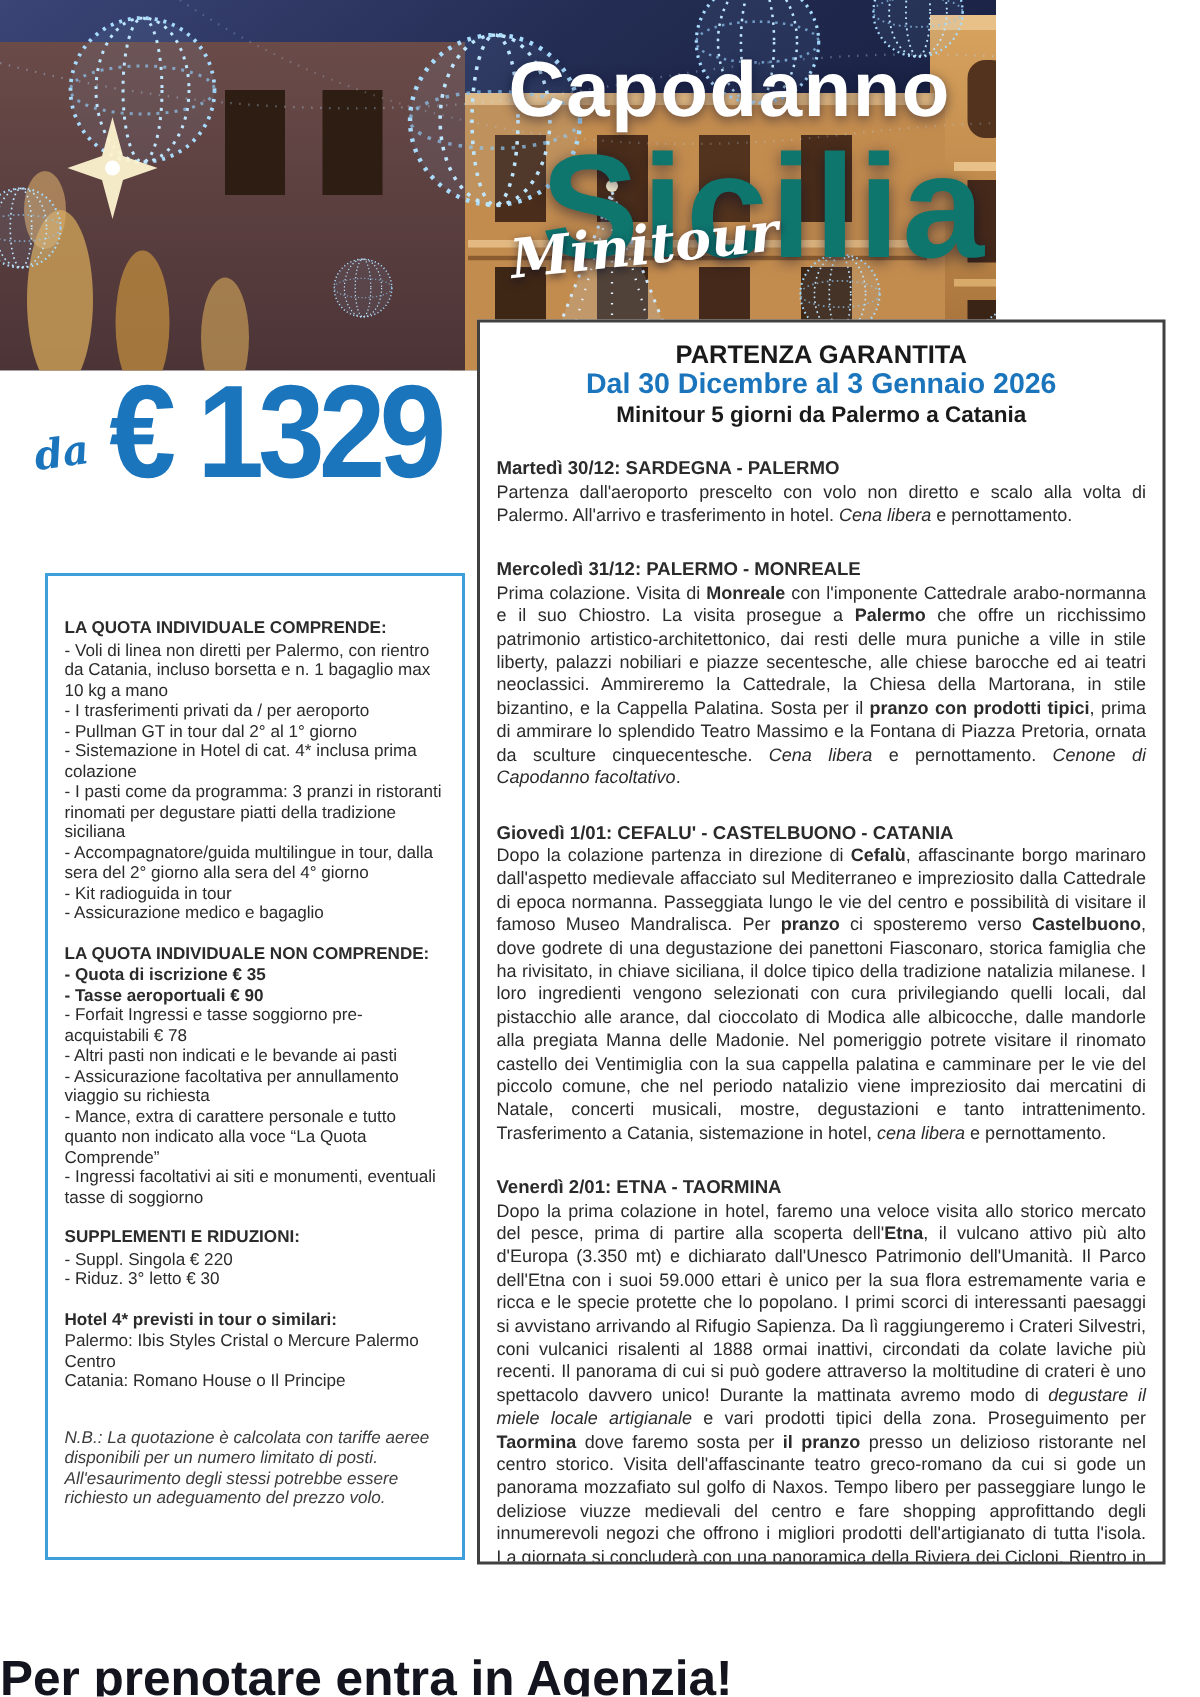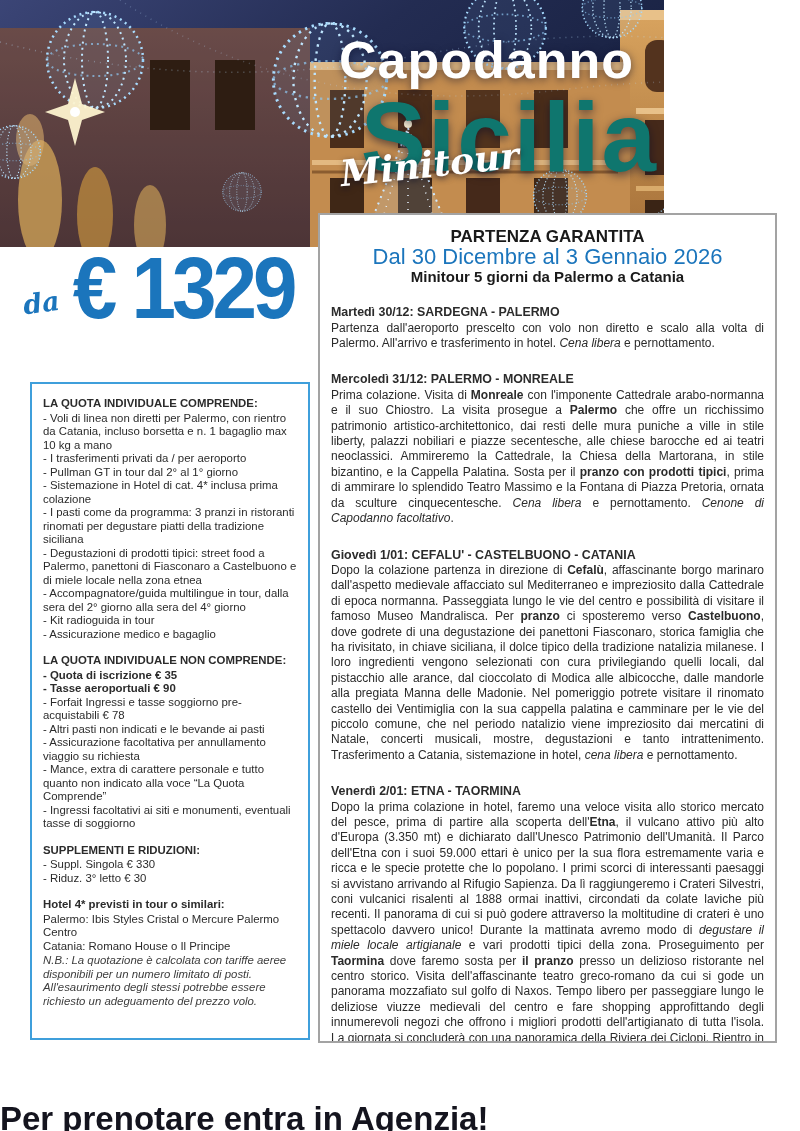--- a/index.html
+++ b/index.html
@@ -36,32 +36,32 @@
     font-size:80px;font-weight:bold;letter-spacing:-4px;line-height:1;
     transform:scaleY(1.1);transform-origin:bottom;
   }
   
   .left-box{
     position:absolute;left:30px;top:382px;width:280px;height:658px;box-sizing:border-box;
     border:2px solid #3f9fdb;background:#fff;padding:13px 11px;overflow:hidden;
     font-size:11.4px;line-height:13.5px;
   }
   .left-box .hd{font-weight:bold;margin:13px 0 1px 0;}
-  .left-box .hd.first{margin-top:0;}
+  .left-box .hd.first{margin-top:16px;}
   .left-box .it{font-weight:normal;}
   .left-box .it.b{font-weight:bold;}
-  .left-box .note{margin-top:1px;font-style:italic;color:#3c3c3c;}
+  .left-box .note{margin-top:24px;font-style:italic;color:#3c3c3c;}
   
   .right-box{
     position:absolute;left:318px;top:213px;width:459px;height:830px;box-sizing:border-box;
-    border:2px solid #a3a3a3;background:#fff;padding:8px 11px;overflow:hidden;
+    border:2px solid #404040;background:#fff;padding:8px 11px;overflow:hidden;
     font-size:12px;line-height:15.4px;
   }
   .rb-guarantee{text-align:center;font-weight:bold;font-size:17px;margin-top:6px;color:#1a1a1a;}
-  .rb-dates{text-align:center;font-weight:normal;font-size:22px;margin-top:5px;color:#1b75bc;}
+  .rb-dates{text-align:center;font-weight:bold;font-size:19px;margin-top:5px;color:#1b75bc;}
   .rb-subtitle{text-align:center;font-weight:bold;font-size:15px;margin-top:4px;color:#1a1a1a;}
   .days{margin-top:15px;}
   .day{margin-top:10px;}
   .day:first-child{margin-top:0;}
   .day-title{font-weight:bold;font-size:12.4px;margin-top:21px;}
   .day-body{text-align:justify;}
   
   .footer-cta{
     position:absolute;left:0;top:1080px;width:800px;text-align:left;
     font-size:33px;font-weight:bold;color:#14141e;letter-spacing:0;margin-top:20px;
@@ -174,36 +174,35 @@
   <span class="amount">€ 1329</span>
 </div>
 
 <div class="left-box">
   <div class="hd first">LA QUOTA INDIVIDUALE COMPRENDE:</div>
   <div class="it">- Voli di linea non diretti per Palermo, con rientro da Catania, incluso borsetta e n. 1 bagaglio max 10 kg a mano</div>
   <div class="it">- I trasferimenti privati da / per aeroporto</div>
   <div class="it">- Pullman GT in tour dal 2° al 1° giorno</div>
   <div class="it">- Sistemazione in Hotel di cat. 4* inclusa prima colazione</div>
   <div class="it">- I pasti come da programma: 3 pranzi in ristoranti rinomati per degustare piatti della tradizione siciliana</div>
-  <div class="it">- Degustazioni di prodotti tipici: street food a Palermo, panettoni di Fiasconaro a Castelbuono e di miele locale nella zona etnea</div>
   <div class="it">- Accompagnatore/guida multilingue in tour, dalla sera del 2° giorno alla sera del 4° giorno</div>
   <div class="it">- Kit radioguida in tour</div>
   <div class="it">- Assicurazione medico e bagaglio</div>
 
   <div class="hd">LA QUOTA INDIVIDUALE NON COMPRENDE:</div>
   <div class="it b">- Quota di iscrizione € 35</div>
   <div class="it b">- Tasse aeroportuali € 90</div>
   <div class="it">- Forfait Ingressi e tasse soggiorno pre-acquistabili € 78</div>
   <div class="it">- Altri pasti non indicati e le bevande ai pasti</div>
   <div class="it">- Assicurazione facoltativa per annullamento viaggio su richiesta</div>
   <div class="it">- Mance, extra di carattere personale e tutto quanto non indicato alla voce “La Quota Comprende”</div>
   <div class="it">- Ingressi facoltativi ai siti e monumenti, eventuali tasse di soggiorno</div>
 
   <div class="hd">SUPPLEMENTI E RIDUZIONI:</div>
-  <div class="it">- Suppl. Singola € 330</div>
+  <div class="it">- Suppl. Singola € 220</div>
   <div class="it">- Riduz. 3° letto € 30</div>
 
   <div class="hd">Hotel 4* previsti in tour o similari:</div>
   <div class="it">Palermo: Ibis Styles Cristal o Mercure Palermo Centro</div>
   <div class="it">Catania: Romano House o Il Principe</div>
 
   <div class="note">N.B.: La quotazione è calcolata con tariffe aeree disponibili per un numero limitato di posti. All'esaurimento degli stessi potrebbe essere richiesto un adeguamento del prezzo volo.</div>
 </div>
 
 <div class="right-box">

